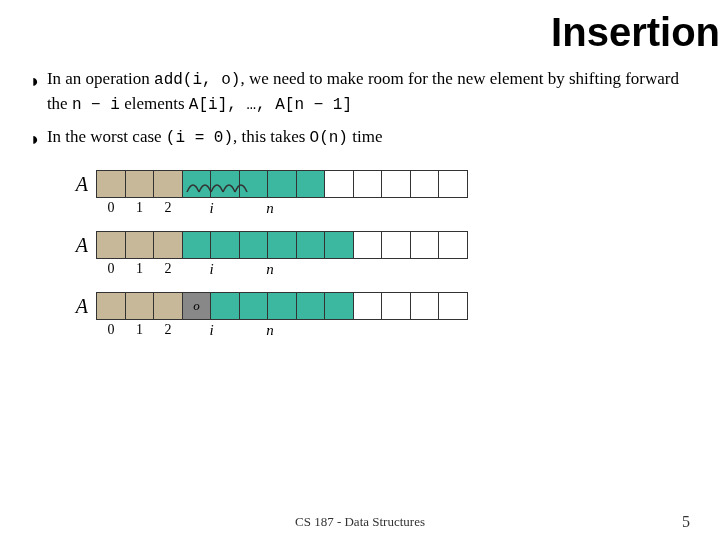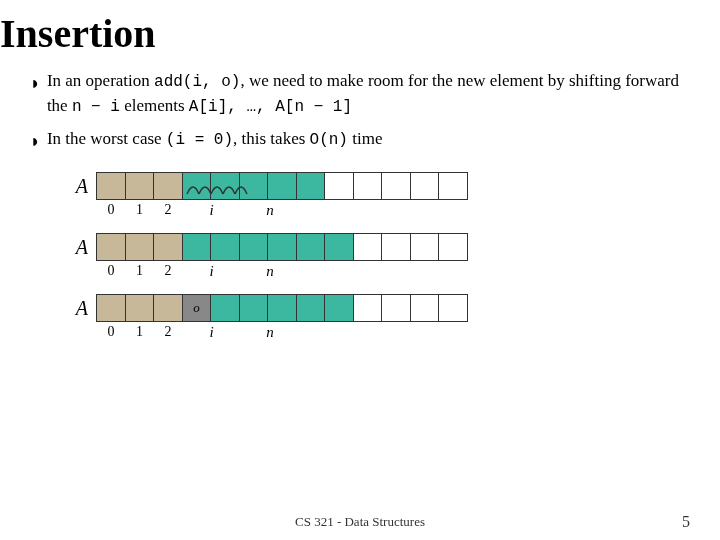--- a/index.html
+++ b/index.html
@@ -6,26 +6,26 @@
     body {
       width: 720px;
       height: 540px;
       background: #fff;
       font-family: 'Times New Roman', Times, serif;
       overflow: hidden;
       position: relative;
     }
 
     h1.title {
-      text-align: left;
+      text-align: right;
       font-size: 40px;
       font-weight: bold;
       margin-top: 10px;
       margin-bottom: 12px;
-      font-family: Liberation Serif, serif;
+      font-family: Liberation Sans, sans-serif;
     }
 
     .content {
       padding: 0 30px;
     }
 
     .bullet {
       display: flex;
       align-items: flex-start;
       font-size: 17px;
@@ -278,15 +278,15 @@
         <div class="idx">2</div>
         <div class="idx" style="font-style:italic; width:60px; text-align:center; font-size:15px;"><i>i</i></div>
         <div class="idx" style="font-style:italic; width:60px; text-align:center; font-size:15px;"><i>n</i></div>
       </div>
     </div>
   </div>
 
 </div>
 
 <div class="footer">
-  <span>CS 321 - Data Structures</span>
+  <span>CS 187 - Data Structures</span>
   <span class="footer-page">5</span>
 </div>
 
 </body></html>

